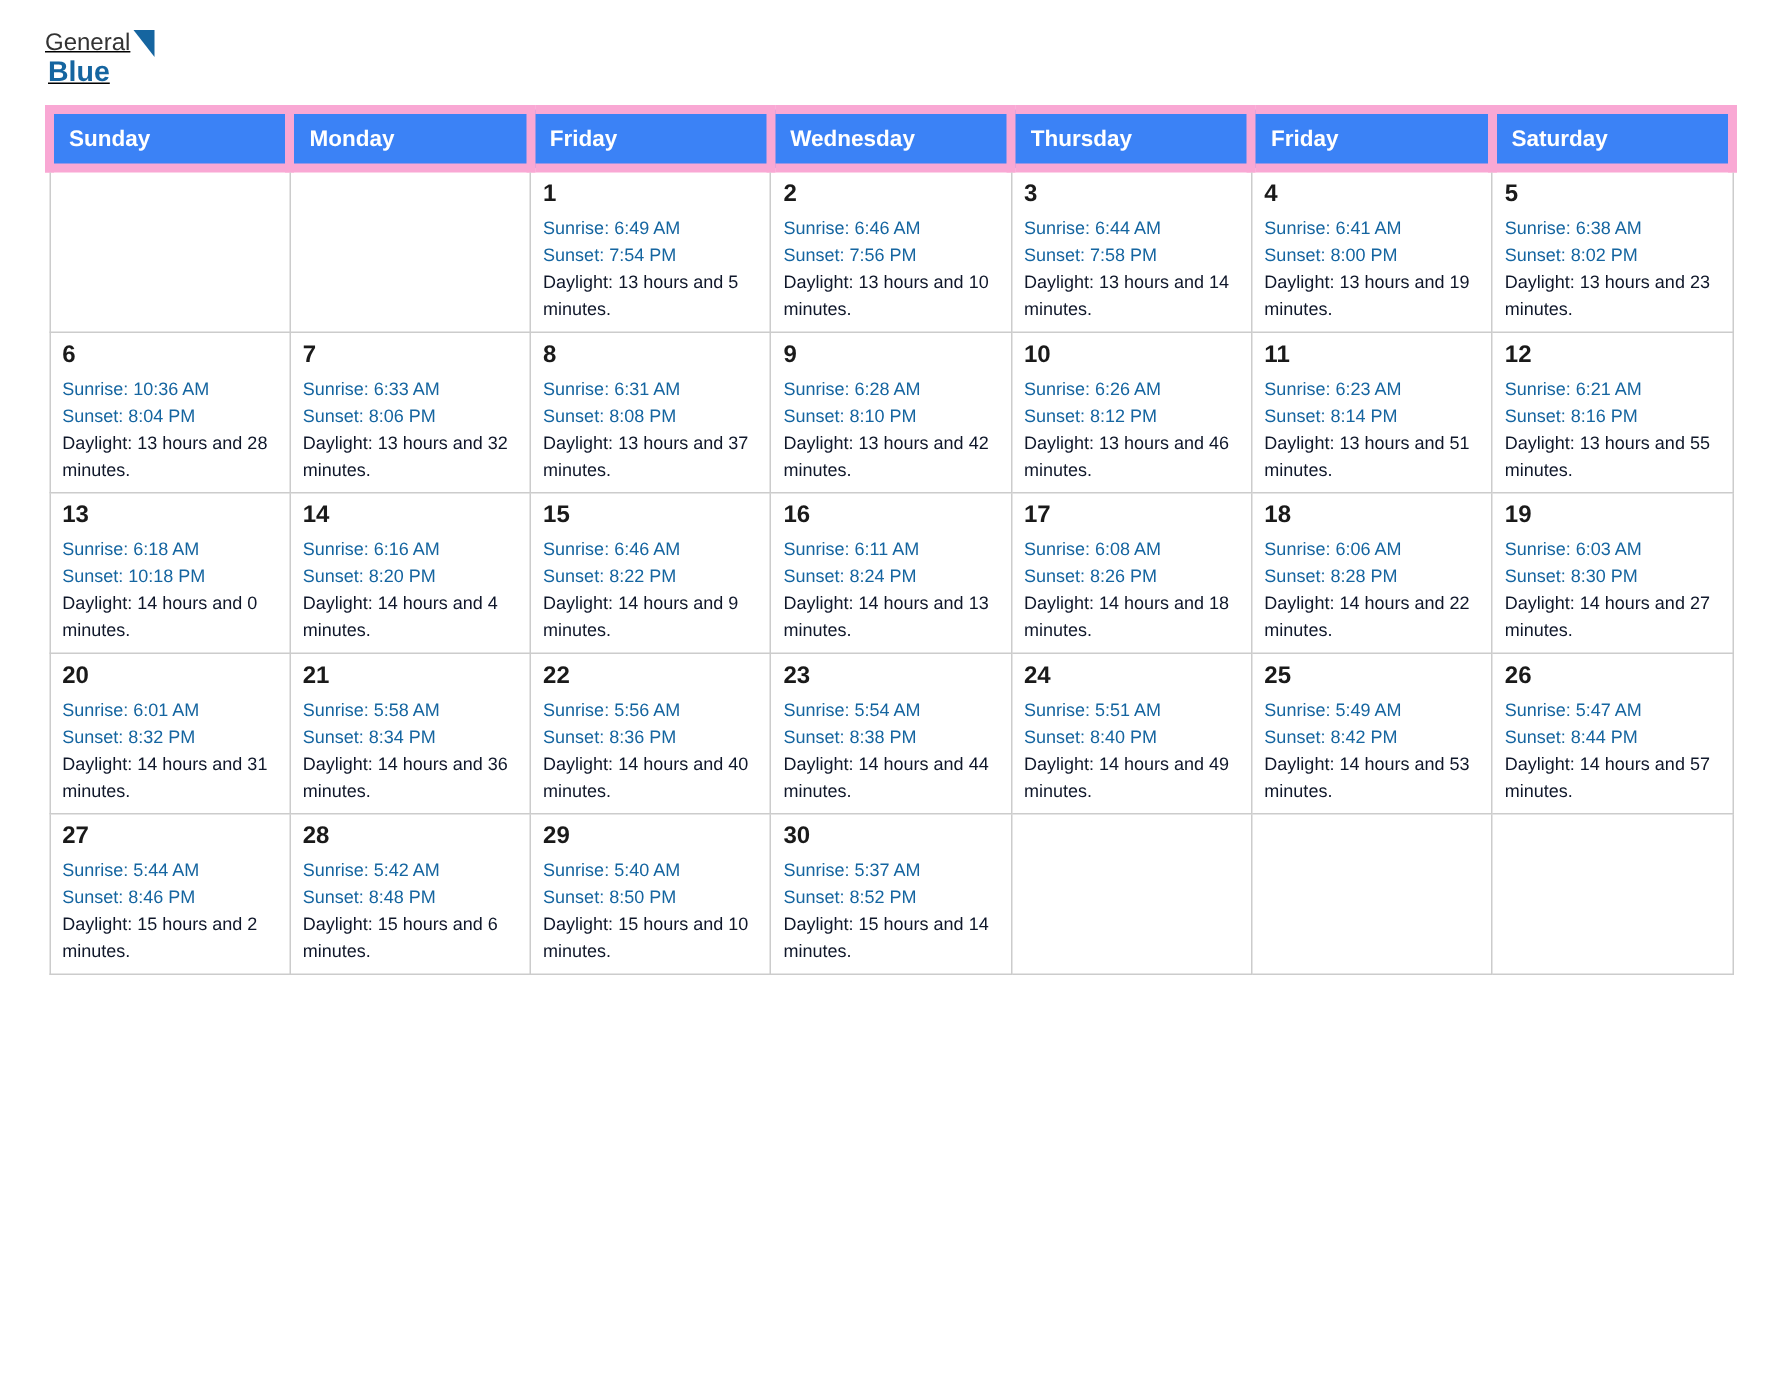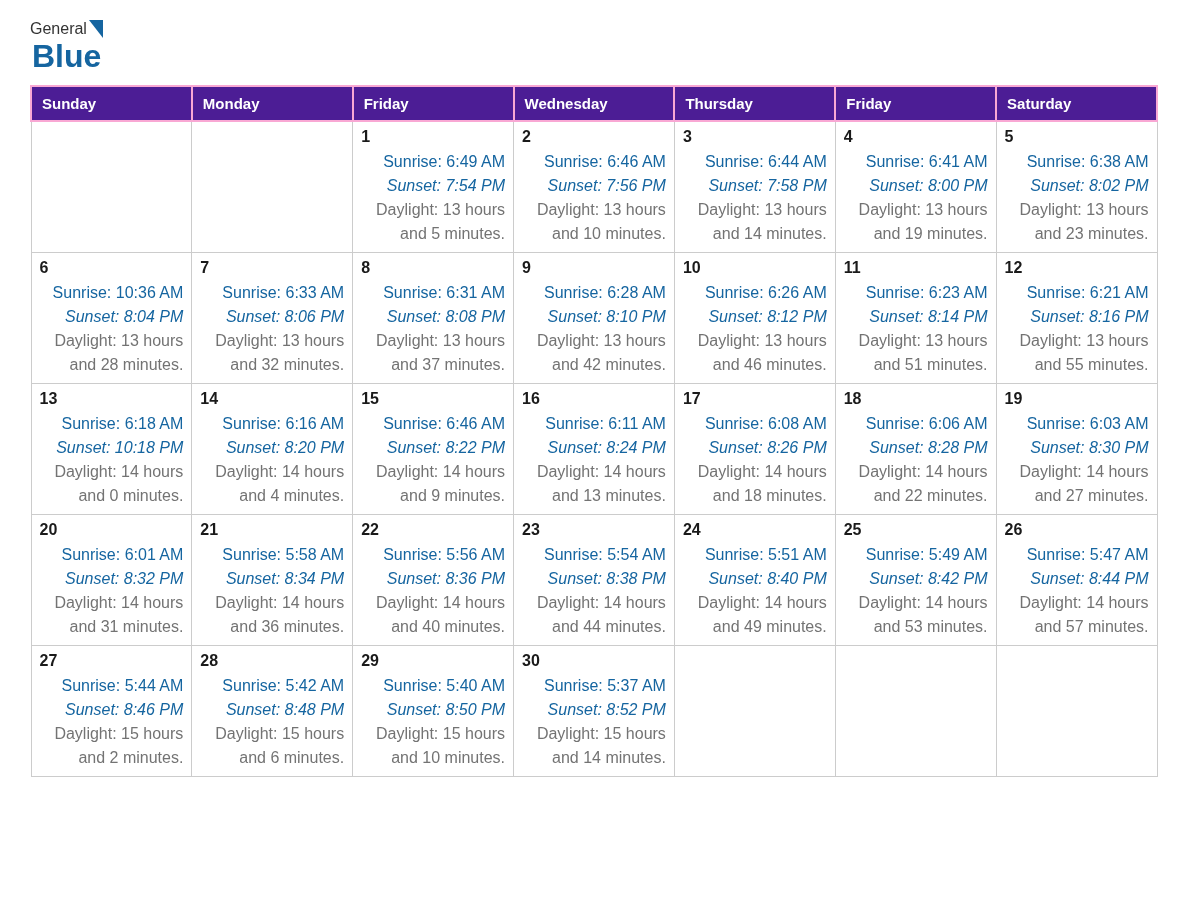--- a/index.html
+++ b/index.html
@@ -8,20 +8,21 @@
       background: #fff;
       padding: 20px 30px;
       width: 1188px;
       min-height: 918px;
     }
     .header {
       display: flex;
       justify-content: space-between;
       align-items: flex-start;
       margin-bottom: 4px;
+      text-decoration: underline;
     }
     .logo {
       display: flex;
       flex-direction: column;
       align-items: flex-start;
     }
     .logo-general {
       color: #333;
     }
     .logo-arrow {
@@ -30,21 +31,21 @@
       border-left: 14px solid transparent;
       border-right: 0px solid transparent;
       border-top: 18px solid #1565a0;
       display: inline-block;
       margin-left: 2px;
       margin-right: 2px;
       vertical-align: middle;
     }
     .logo-blue {
       color: #1565a0;
-      font-size: 32px;
+      font-size: 19px;
       font-weight: bold;
     }
     .title-area {
       text-align: right;
     }
     .month-title {
       font-size: 52px;
       font-weight: normal;
       color: #1a1a1a;
       line-height: 1.1;
@@ -53,50 +54,49 @@
       font-size: 22px;
       color: #555;
       margin-top: 4px;
     }
     .calendar {
       width: 100%;
       border-collapse: collapse;
       margin-top: 10px;
     }
     .calendar th {
-      background-color: #4c1d95;
+      background-color: #3b82f6;
       color: #fff;
       font-size: 15px;
       font-weight: bold;
       padding: 8px 10px;
       text-align: left;
-      border: 2px solid #f9a8d4;
+      border: 6px solid #f9a8d4;
     }
     .calendar td {
       border: 1px solid #ccc;
       vertical-align: top;
       padding: 6px 8px;
       width: 14.285%;
       min-height: 110px;
     }
     .day-number {
       font-size: 16px;
       font-weight: bold;
       color: #1a1a1a;
       margin-bottom: 4px;
     }
     .day-info {
-      font-size: 16px;
+      font-size: 12px;
       color: #333;
       line-height: 1.5;
-      text-align: right;
     }
     .day-info .sunrise { color: #1565a0; }
-    .day-info .sunset { color: #1565a0; font-style: italic; }
-    .day-info .daylight { color: #737373; }
+    .day-info .sunset { color: #1565a0; }
+    .day-info .daylight { color: #0f172a; }
     .empty-cell {
       background: #fff;
     }
     .logo-row {
       display: flex;
       align-items: center;
       gap: 0;
     }
     .logo-line2 {
       margin-left: 2px;

